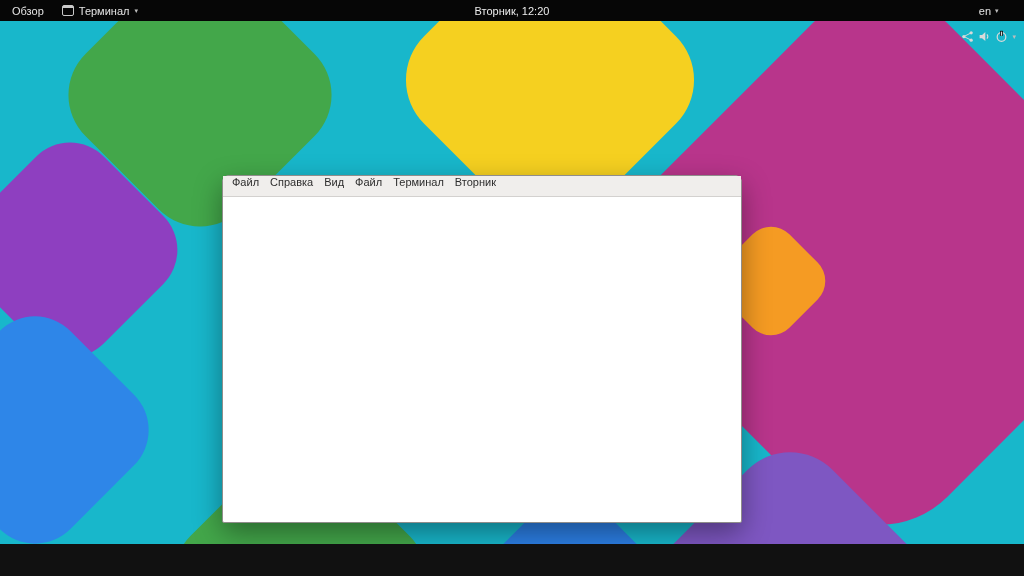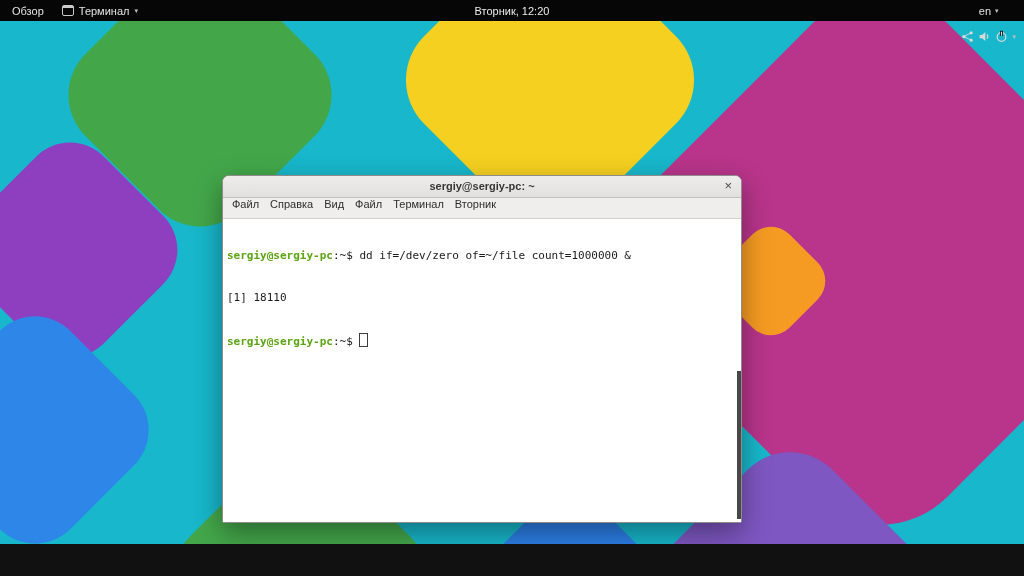--- a/index.html
+++ b/index.html
@@ -104,35 +104,23 @@
           <circle cx="8" cy="8.6" r="5.3" fill="none" stroke="#d9d9d9" stroke-width="1.5"></circle>
           <line x1="8" y1="1" x2="8" y2="7.2" stroke="#060606" stroke-width="3.4"></line>
           <line x1="8" y1="2" x2="8" y2="7" stroke="#d9d9d9" stroke-width="1.5"></line>
         </svg>
         <span class="chev">▾</span>
       </div>
     </div>
   </div>
 
   <div class="window">
-    <div class="titlebar">
-      <span>sergiy@sergiy-pc: ~</span>
-      <span class="close-btn">×</span>
-    </div>
     <div class="menubar">
       <span class="menu-item">Файл</span>
       <span class="menu-item">Справка</span>
       <span class="menu-item">Вид</span>
       <span class="menu-item">Файл</span>
       <span class="menu-item">Терминал</span>
       <span class="menu-item">Вторник</span>
     </div>
-    <div class="term">
-      <div class="term-line"><span class="prompt">sergiy@sergiy-pc</span><span>:~$ </span><span>dd if=/dev/zero of=~/file count=1000000 &amp;</span></div>
-      <div class="term-line">[1] 18110</div>
-      <div class="term-line"><span class="prompt">sergiy@sergiy-pc</span><span>:~$ </span><span class="cursor"></span></div>
-      <div class="term-scrollbar">
-        <div class="thumb"></div>
-      </div>
-    </div>
   </div>
 
 </div>
 
 </body></html>

